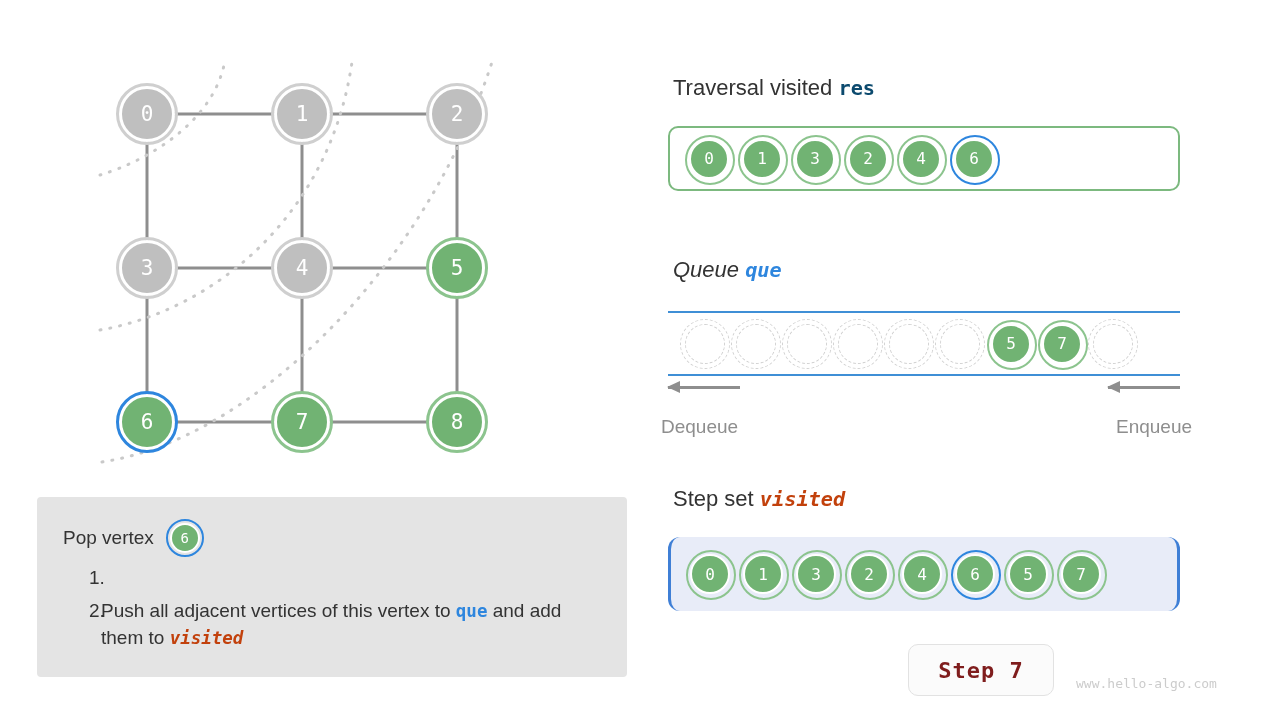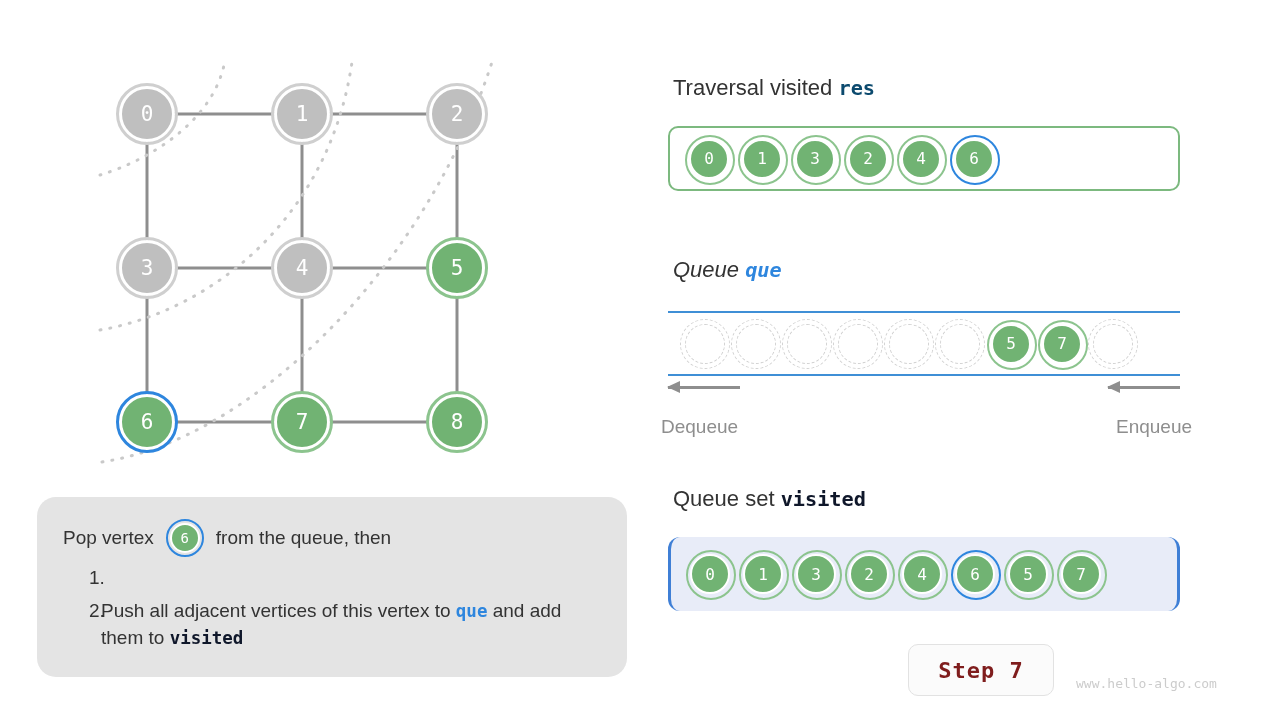--- a/index.html
+++ b/index.html
@@ -61,21 +61,21 @@
   .gnode .lbl { position: relative; z-index: 2; line-height: 1; }
 
   
   #info-box {
     position: absolute;
     left: 37px;
     top: 497px;
     width: 590px;
     height: 180px;
     background: #e4e4e4;
-    border-radius: 19px;
+    border-radius: 4px;
     box-sizing: border-box;
     padding: 24px 26px 18px 26px;
   }
   #info-line1 {
     font-size: 19px;
     color: #333333;
     display: flex;
     align-items: center;
     height: 34px;
     margin-bottom: 10px;
@@ -119,21 +119,21 @@
     margin-bottom: 6px;
     line-height: 1.42;
   }
   #info-list .num {
     width: 38px;
     flex: none;
     padding-left: 26px;
     box-sizing: border-box;
   }
   .code-green { color: #0c4a6e; font-family: "DejaVu Sans Mono", monospace; font-weight: bold; font-size: 0.92em; }
-  .code-blue  { color: #0f172a; font-family: "DejaVu Sans Mono", monospace; font-weight: bold; font-size: 0.92em; }
+  .code-blue  { color: #c2410c; font-family: "DejaVu Sans Mono", monospace; font-weight: bold; font-size: 0.92em; font-style: italic; }
   .code-blue2 { color: #2e86de; font-family: "DejaVu Sans Mono", monospace; font-weight: bold; font-size: 0.92em; }
 
   
   .sec-title {
     position: absolute;
     font-size: 22px;
     color: #333333;
     white-space: nowrap;
   }
   .cellnode {
@@ -342,21 +342,20 @@
       </div>
     </div>
 </div>
 
 <div id="info-box">
   <div id="info-line1">
     <span>Pop vertex</span>
     <span class="inline-node">
       <span>6</span>
     </span>
-    <span>from the queue, then</span>
   </div>
   <ol id="info-list">
       <li>
         <span class="num">1.</span>
       </li>
       <li>
         <span class="num">2.</span>
         <span>Push all adjacent vertices of this vertex to <span class="code-blue2">que</span> and add them to <span class="code-blue">visited</span></span>
       </li>
     </ol>
@@ -421,21 +420,21 @@
 <div class="arrow-row" style="left:668px;">
   <div class="arrow"></div>
 </div>
 <div class="arrow-row" style="left:1108px;">
   <div class="arrow"></div>
 </div>
 <div class="qlabel" style="left:661px;">Dequeue</div>
 <div class="qlabel" style="left:1116px;">Enqueue</div>
 
 <div class="sec-title" style="left:673px; top:486px;">
-  <span>Queue set </span><span class="code-blue">visited</span>
+  <span>Step set </span><span class="code-blue">visited</span>
 </div>
 <div id="visited-box">
     <div class="cellnode">
       <span>0</span>
     </div>
     <div class="cellnode">
       <span>1</span>
     </div>
     <div class="cellnode">
       <span>3</span>

